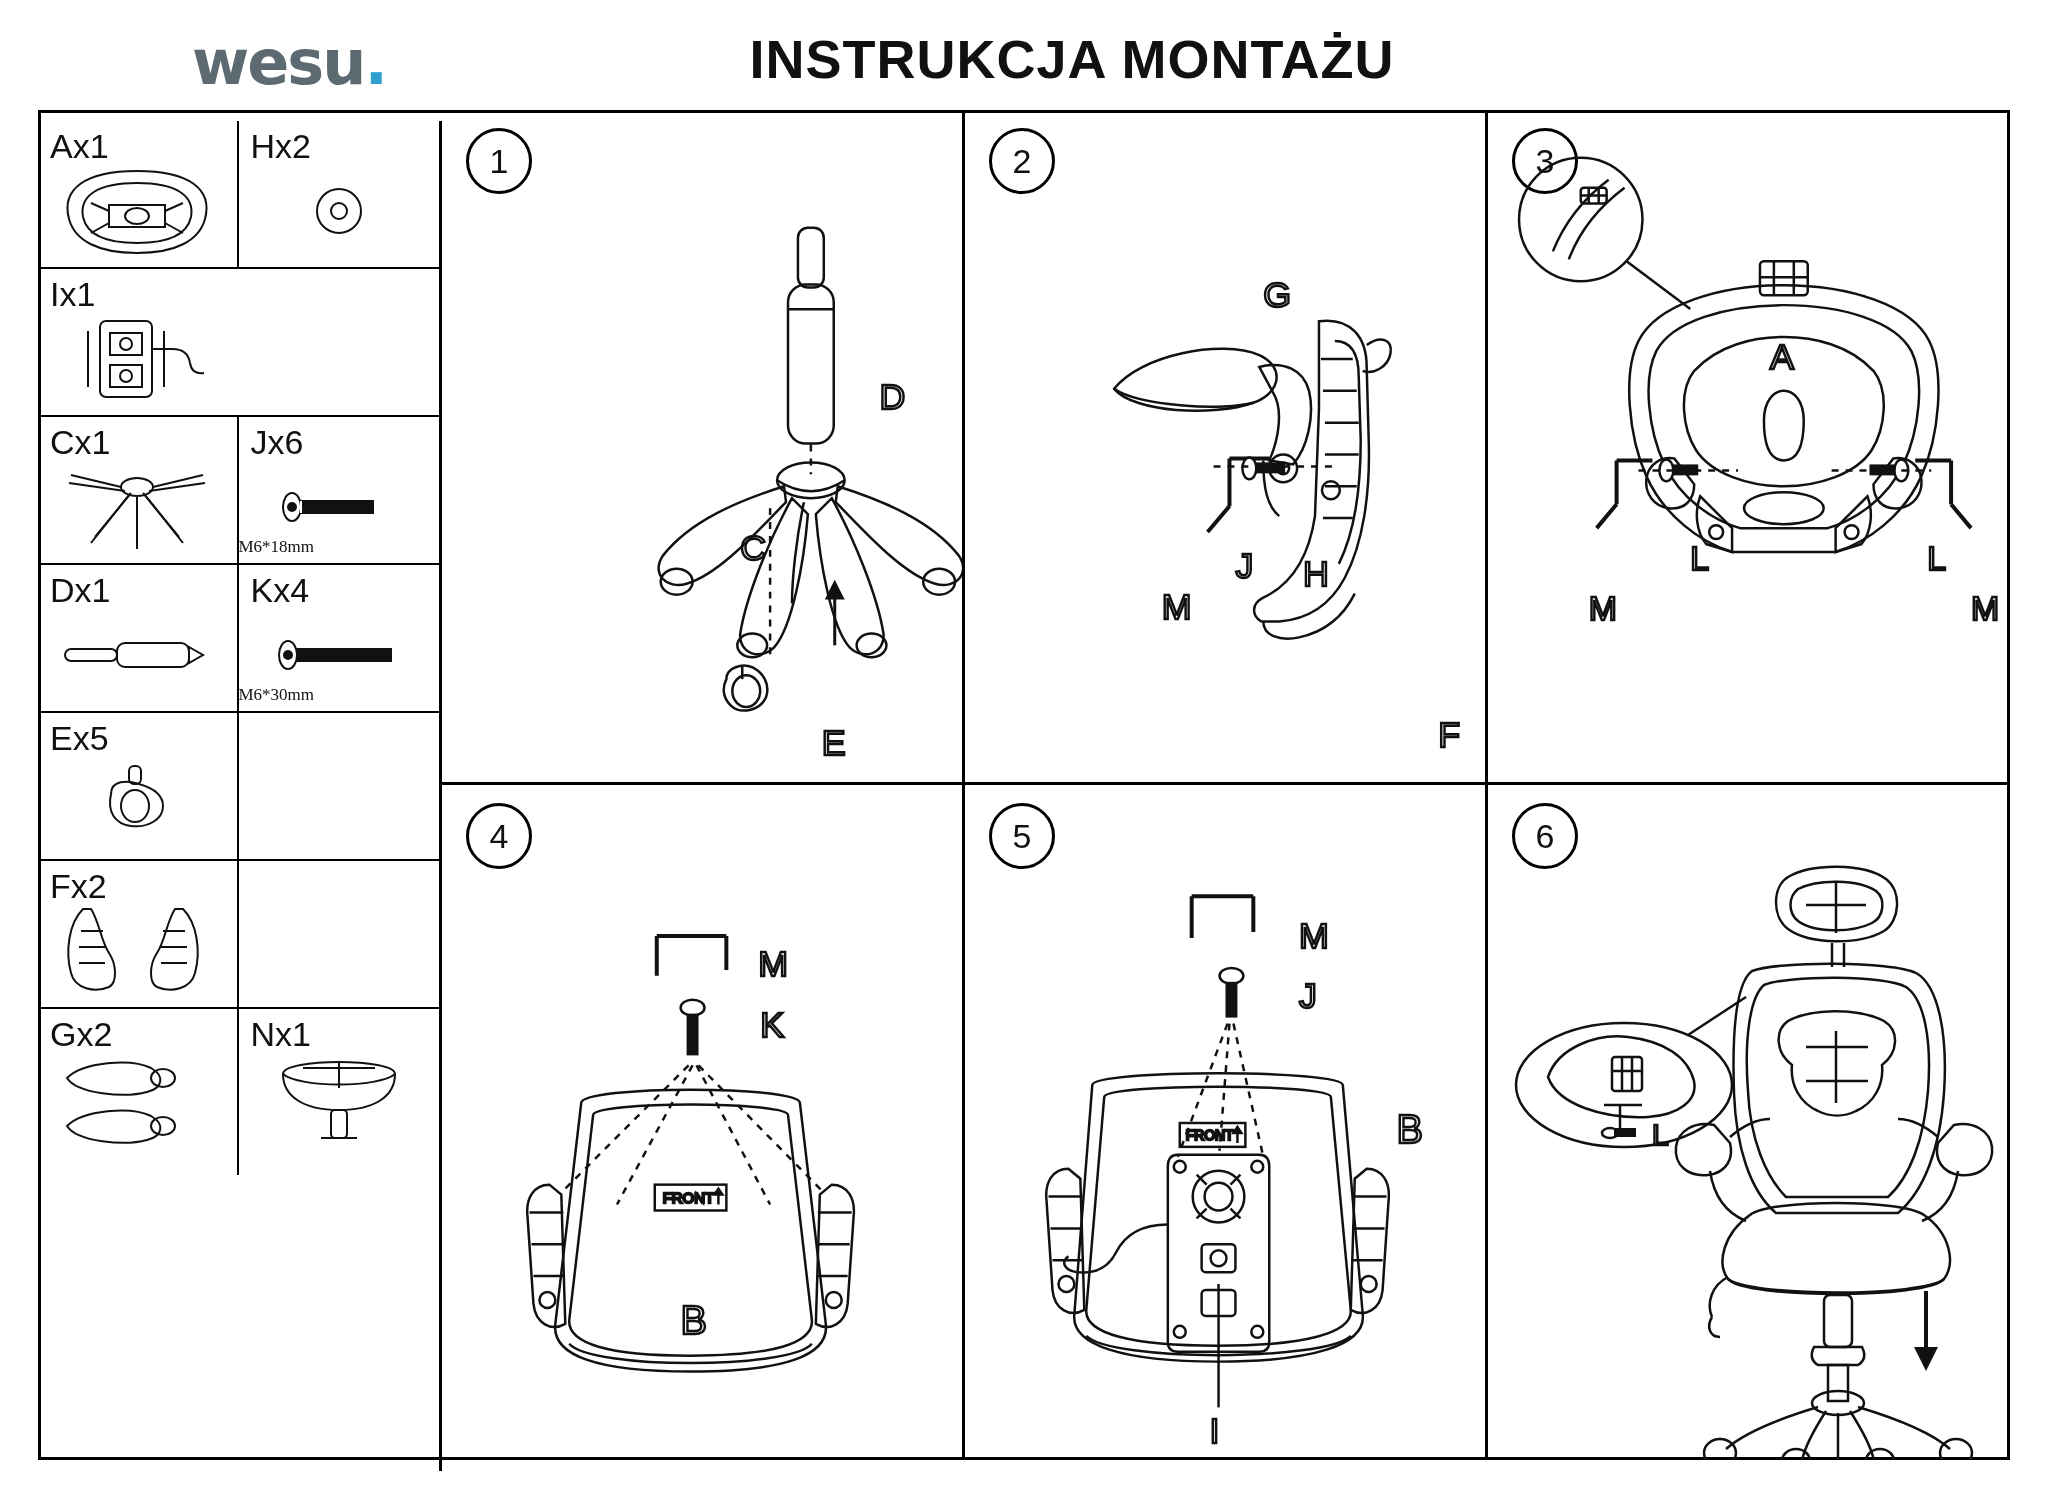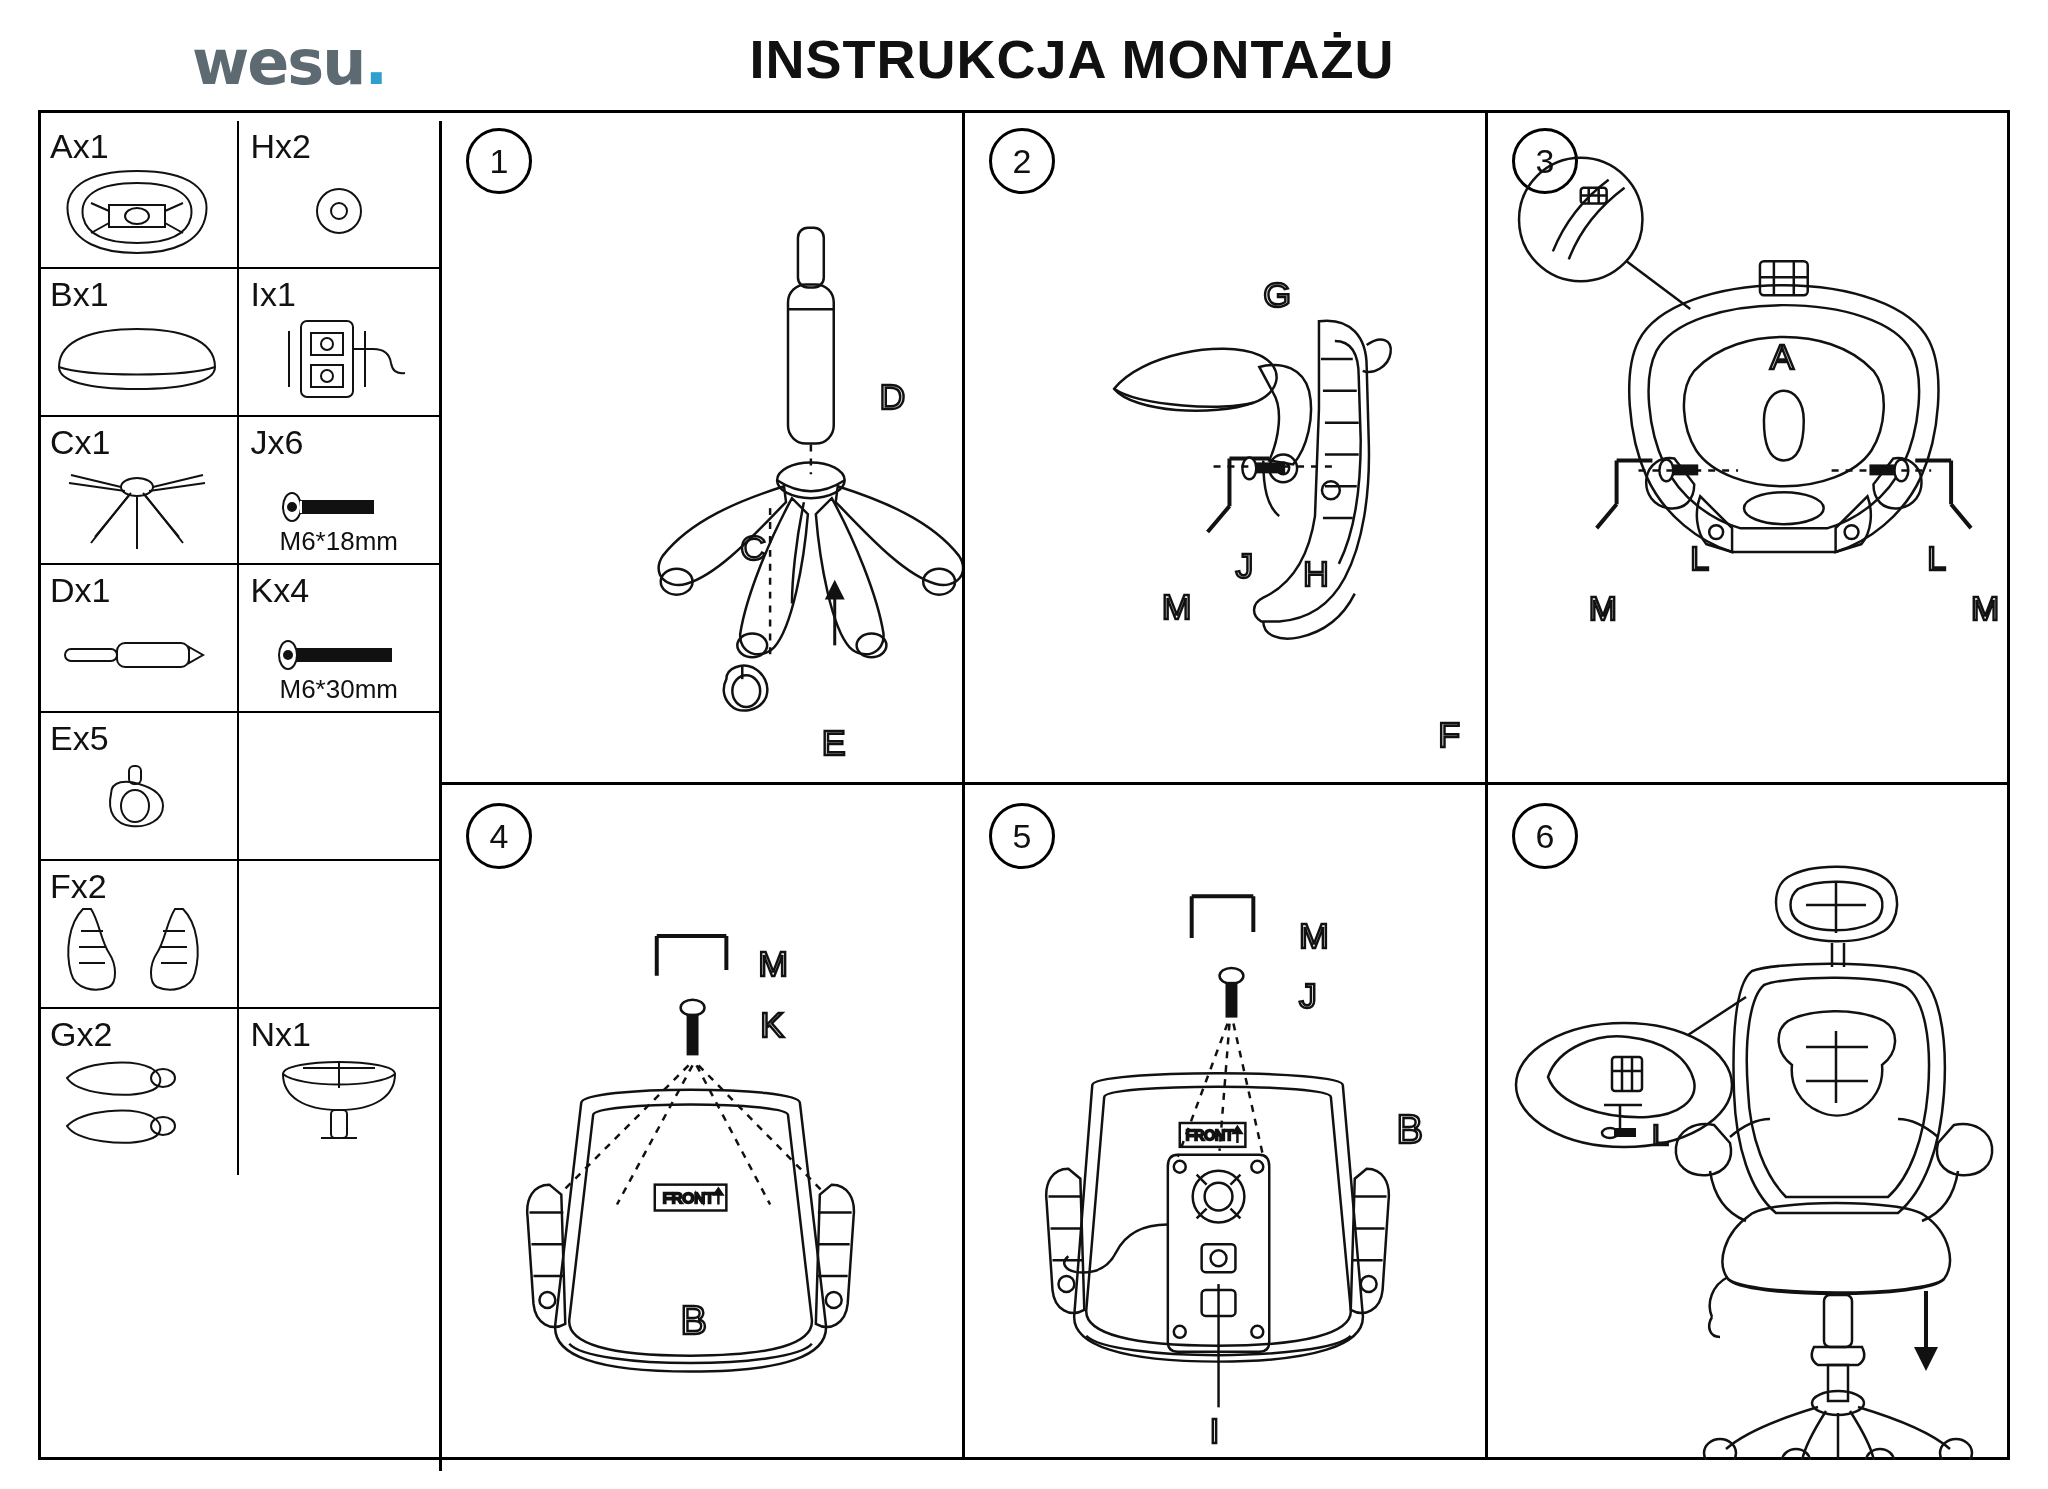--- a/index.html
+++ b/index.html
@@ -14,21 +14,21 @@
   
   .frame{position:absolute;left:38px;top:110px;width:1972px;height:1350px;border:3px solid #000;box-sizing:border-box;}
 
   
   .parts{position:absolute;left:38px;top:121px;width:404px;height:1350px;box-sizing:border-box;border-right:3px solid #000;}
   .prow{position:relative;height:148px;border-bottom:2px solid #000;box-sizing:border-box;display:flex;}
   .prow:last-child{border-bottom:none;height:166px;}
   .pcell{position:relative;width:50%;box-sizing:border-box;}
   .pcell.left{border-right:2px solid #000;}
   .pcode{position:absolute;left:12px;top:6px;font-size:34px;font-weight:400;}
-  .psub{position:absolute;left:0;bottom:6px;width:100%;text-align:center;font-size:26px;}
+  .psub{position:absolute;left:0;bottom:6px;width:100%;font-size:17px;font-family:Liberation Serif, serif;}
   .pic{position:absolute;left:0;top:40px;width:100%;height:100px;display:flex;align-items:center;justify-content:center;}
   .pic svg{display:block;}
 
   
   .steps{position:absolute;left:442px;top:110px;width:1568px;height:1350px;}
   .step{position:absolute;box-sizing:border-box;border-right:3px solid #000;border-bottom:3px solid #000;}
   .s1{left:0;top:0;width:523px;height:675px;}
   .s2{left:523px;top:0;width:523px;height:675px;}
   .s3{left:1046px;top:0;width:522px;height:675px;border-right:none;}
   .s4{left:0;top:675px;width:523px;height:675px;border-bottom:none;}
@@ -69,29 +69,20 @@
         <div class="pic">
           <svg width="80" height="80" viewBox="0 0 80 80" fill="none" stroke="#111" stroke-width="2">
             <circle cx="40" cy="40" r="22"></circle>
               <circle cx="40" cy="40" r="8"></circle>
           </svg>
         </div>
       </div>
     </div>
 
     <div class="prow">
-      <div class="pcell left">
-        <div class="pcode">Bx1</div>
-        <div class="pic">
-          <svg width="180" height="80" viewBox="0 0 180 80" fill="none" stroke="#111" stroke-width="2">
-            <path d="M12 48 C12 20 48 10 90 10 C132 10 168 20 168 48 C168 62 140 70 90 70 C40 70 12 62 12 48 Z"></path>
-            <path d="M12 48 C40 58 140 58 168 48"></path>
-          </svg>
-        </div>
-      </div>
       <div class="pcell">
         <div class="pcode">Ix1</div>
         <div class="pic">
           <svg width="160" height="100" viewBox="0 0 160 100" fill="none" stroke="#111" stroke-width="2">
             <rect x="42" y="12" width="52" height="76" rx="6"></rect>
             <rect x="52" y="24" width="32" height="22"></rect>
             <rect x="52" y="56" width="32" height="22"></rect>
             <circle cx="68" cy="35" r="6"></circle>
               <circle cx="68" cy="67" r="6"></circle>
             <path d="M94 40 h20 q16 0 18 14 q2 12 14 10"></path>

